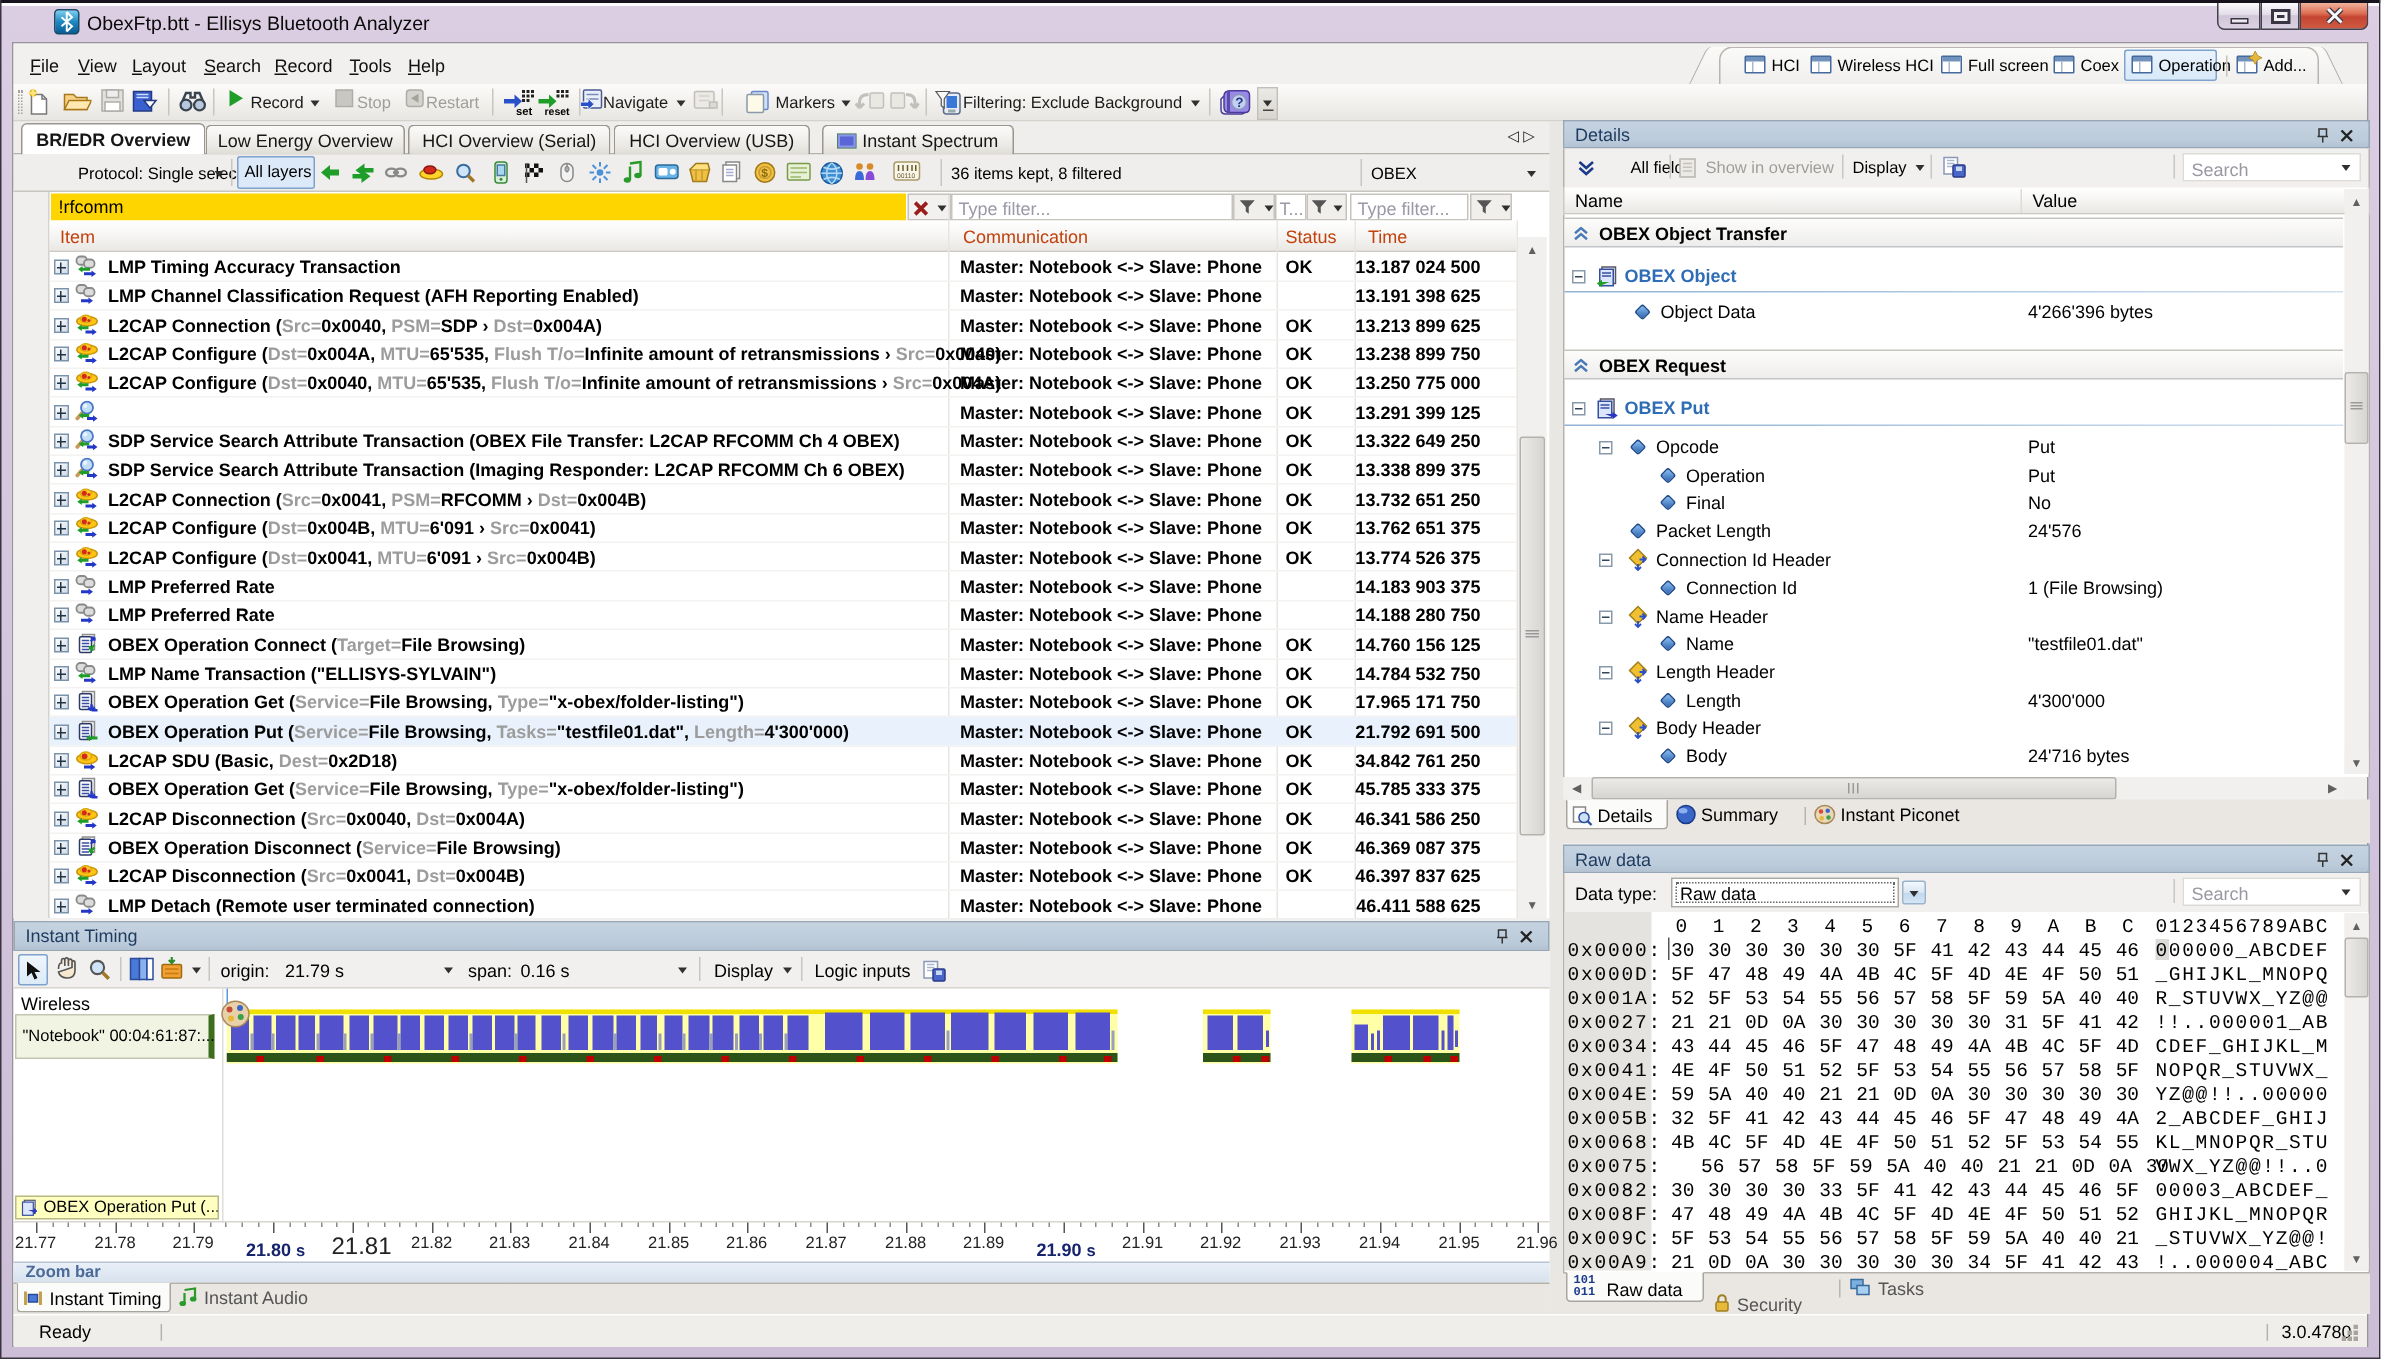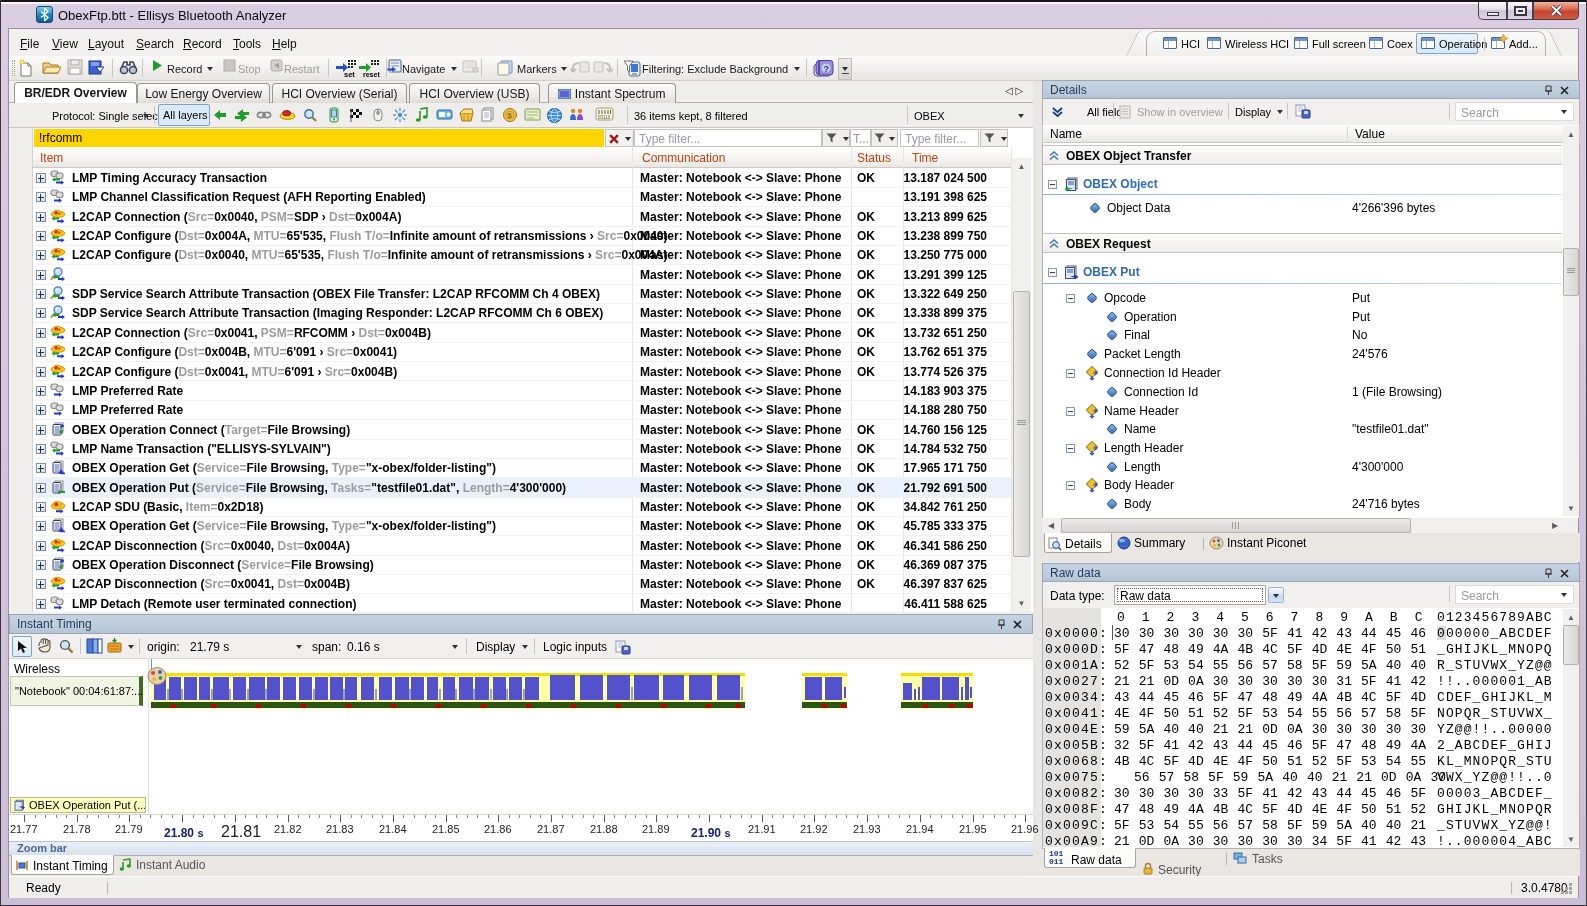--- a/index.html
+++ b/index.html
@@ -726,21 +726,21 @@
   </div>
 <div class="rowline" style="top:497px;"></div>
 <div class="row" style="top:497px;">
     <div class="plus p"></div>
     <div class="ricon"><svg width="16" height="15" viewBox="0 0 16 15">
         <ellipse cx="8" cy="6.8" rx="6.8" ry="3.4" fill="#ffc414" stroke="#c8960a"></ellipse>
         <ellipse cx="7.2" cy="5" rx="3.8" ry="2.6" fill="#ffca20" stroke="#d8a810"></ellipse>
         <circle cx="6.4" cy="5.2" r="1.9" fill="#d42a1e"></circle>
         <path d="M6 11.3 L10.5 11.3 L10.5 10.1 L13.5 12.3 L10.5 14.5 L10.5 13.3 L6 13.3 Z" fill="#2438c8"></path>
       </svg></div>
-    <div class="itemtext">L2CAP SDU (Basic, <span class="g">Item=</span>0x2D18)</div>
+    <div class="itemtext">L2CAP SDU (Basic, <span class="g">Dest=</span>0x2D18)</div>
     <div class="comm">Master: Notebook &lt;-&gt; Slave: Phone</div>
     <div class="stat">OK</div>
     <div class="time">34.842 761 250</div>
   </div>
 <div class="rowline" style="top:516px;"></div>
 <div class="row" style="top:516px;">
     <div class="plus p"></div>
     <div class="ricon"><svg width="16" height="15" viewBox="0 0 16 15">
         <rect x="5" y="1" width="8" height="10" fill="#f0f0f0" stroke="#909090"></rect>
         <rect x="3" y="2.5" width="8" height="10.5" rx="1" fill="#fdfdff" stroke="#2d3a66"></rect>

